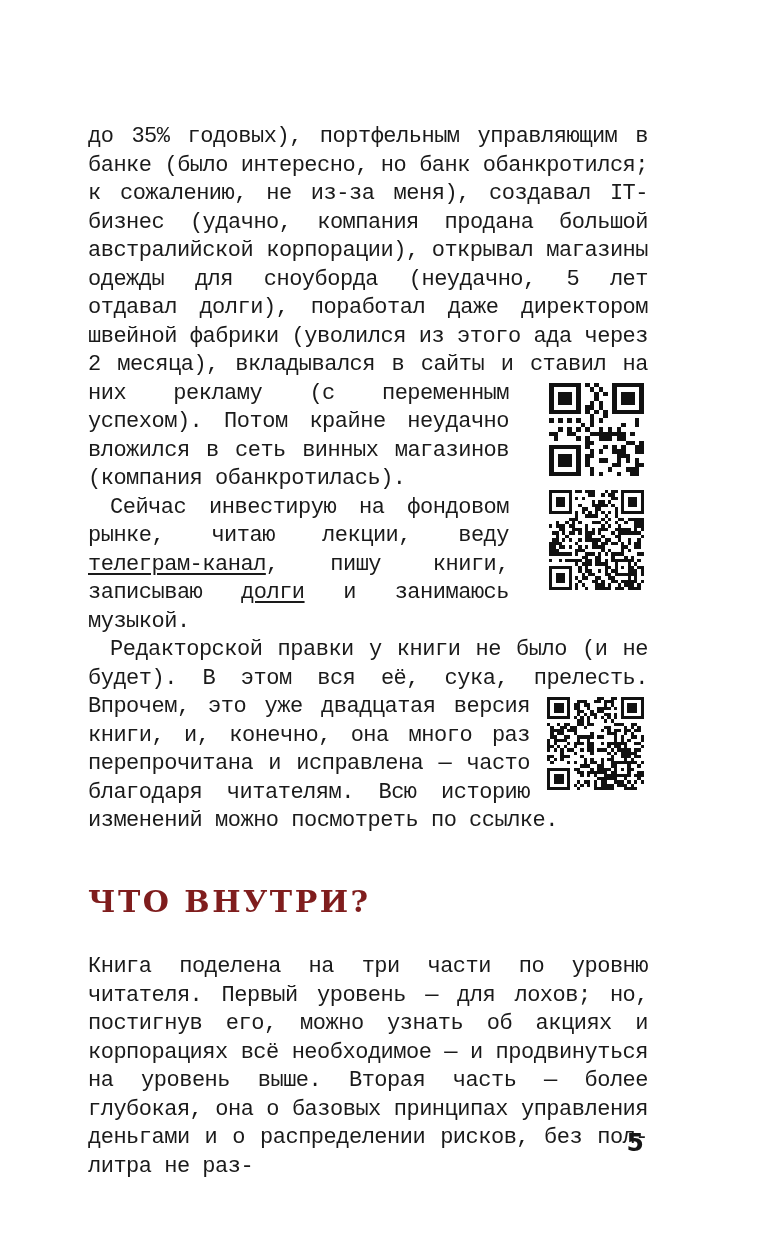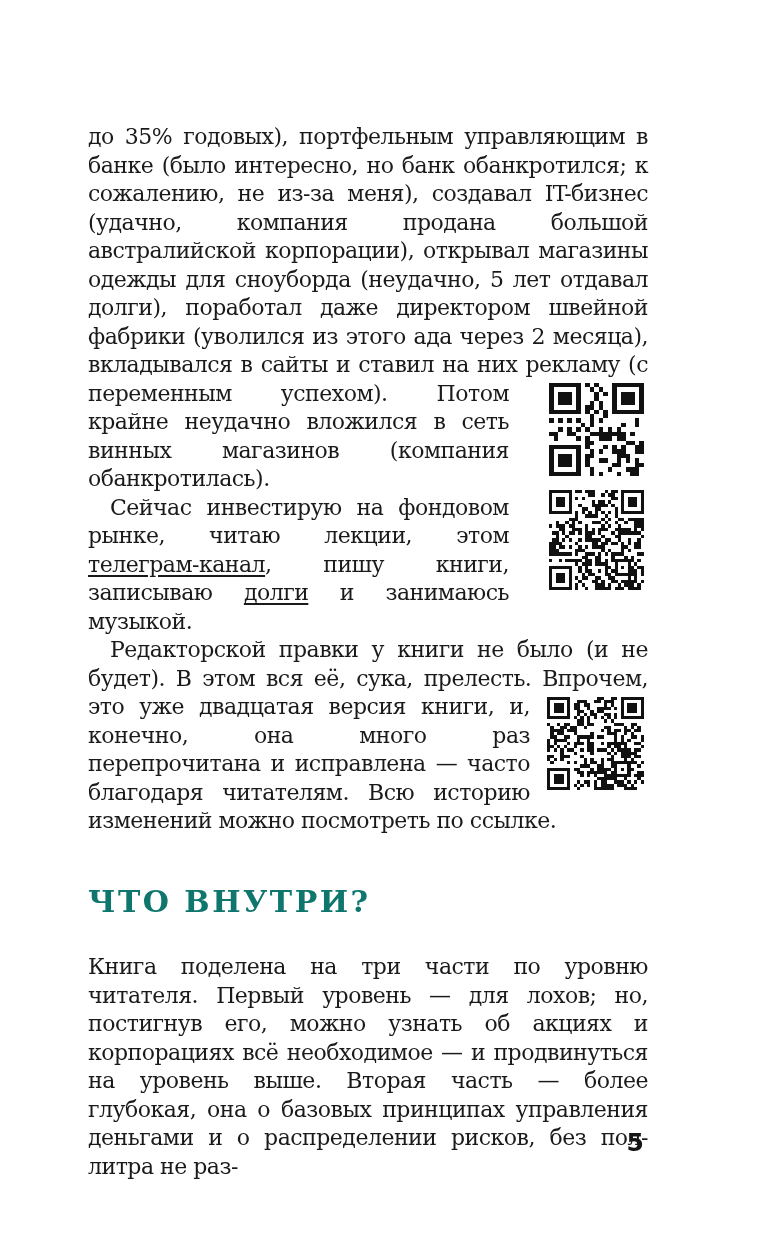--- a/index.html
+++ b/index.html
@@ -15,20 +15,21 @@
     position: absolute;
     left: 88px; top: 123px;
     width: 560px;
   }
   .para {
     margin: 0;
     font-size: 22px;
     line-height: 28.5px;
     text-align: justify;
     letter-spacing: -0.5px;
+    font-family: Liberation Mono, monospace;
   }
   .indent { text-indent: 22px; }
   .link {
     color: inherit;
     text-decoration: underline;
     text-decoration-thickness: 1.5px;
     text-underline-offset: 3px;
     cursor: pointer;
   }
   .qr-stack {
@@ -46,21 +47,21 @@
   .qr-2 { height: 100px; margin-top: 14px; }
   .qr-3 { height: 93px; }
   .qr svg { display: block; width: 100%; height: 100%; }
   .qr svg rect { fill: #111111; }
   .heading {
     margin: 50px 0 36px 0;
     font-size: 30px;
     font-weight: bold;
     letter-spacing: 2.5px;
     line-height: 1.05;
-    color: #0f766e;
+    color: #7f1d1d;
   }
   .page-num {
     position: absolute;
     top: 1128px;
     right: 124px;
     font-family: "DejaVu Sans", sans-serif;
     font-weight: bold;
     font-size: 25px;
     color: #161616;
   }
@@ -692,21 +693,21 @@
             <rect x="21" y="28" width="1" height="1"></rect>
             <rect x="22" y="28" width="1" height="1"></rect>
             <rect x="24" y="28" width="1" height="1"></rect>
             <rect x="25" y="28" width="1" height="1"></rect>
             <rect x="26" y="28" width="1" height="1"></rect>
             <rect x="27" y="28" width="1" height="1"></rect>
           </svg>
         </span>
       </span><span>успехом). Потом крайне неудачно вложился в сеть винных магазинов (компания обанкротилась).</span></p>
 
-  <p class="para indent"><span>Сейчас инвестирую на фондовом рынке, читаю лекции, этом </span><a class="link">телеграм-канал</a><span>, пишу книги, записываю </span><a class="link">долги</a><span> и занимаюсь музыкой.</span></p>
+  <p class="para indent"><span>Сейчас инвестирую на фондовом рынке, читаю лекции, веду </span><a class="link">телеграм-канал</a><span>, пишу книги, записываю </span><a class="link">долги</a><span> и занимаюсь музыкой.</span></p>
 
 
   <p class="para indent"><span>Редакторской правки у книги не было (и не будет). В этом вся её, сука, прелесть. Впрочем, это уже </span><span class="qr-single">
         <span class="qr qr-3">
           <svg viewBox="0 0 29 29" preserveAspectRatio="none" shape-rendering="crispEdges">
             <rect x="0" y="0" width="1" height="1"></rect>
             <rect x="1" y="0" width="1" height="1"></rect>
             <rect x="2" y="0" width="1" height="1"></rect>
             <rect x="3" y="0" width="1" height="1"></rect>
             <rect x="4" y="0" width="1" height="1"></rect>

